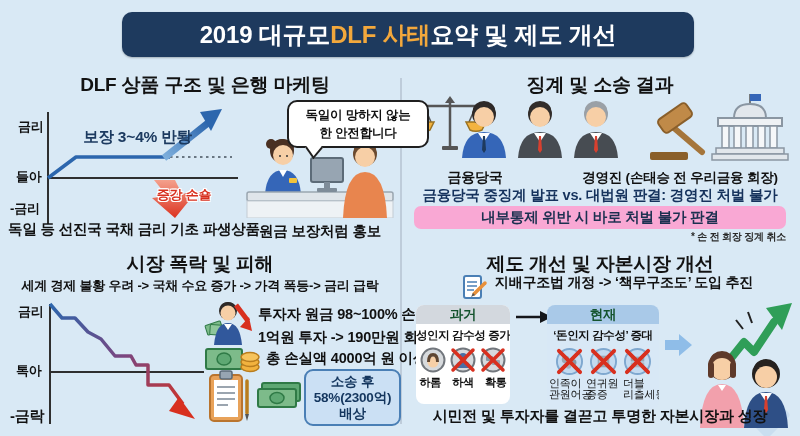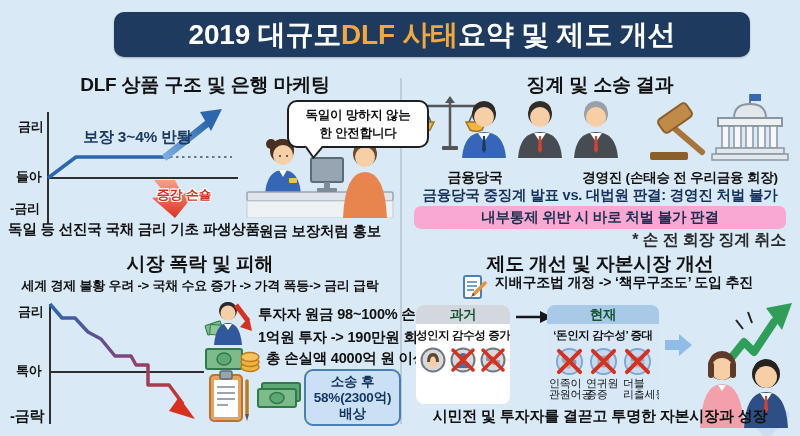--- a/index.html
+++ b/index.html
@@ -3,23 +3,23 @@
 <meta charset="utf-8">
 <style>
   html,body{margin:0;padding:0;}
   #app{position:relative;width:800px;height:436px;background:#d9e9f5;overflow:hidden;
        font-family:"Liberation Sans","DejaVu Sans",sans-serif;color:#111;letter-spacing:-0.2px;}
   .abs{position:absolute;}
   .c{text-align:center;white-space:nowrap;}
   .b{font-weight:800;}
   .sec-title{font-size:19px;font-weight:800;color:#121212;}
   .divider{position:absolute;left:400px;top:78px;width:2px;height:346px;background:#b9c7d5;opacity:.85;}
-  #header{position:absolute;left:114px;top:12px;width:636px;height:45px;background:#1e3a5e;
+  #header{position:absolute;left:122px;top:12px;width:572px;height:45px;background:#1e3a5e;
           border-radius:10px;display:flex;align-items:center;justify-content:center;
-          font-size:28px;font-weight:800;color:#fff;white-space:nowrap;box-shadow:0 1px 2px rgba(0,0,0,.25);}
+          font-size:24px;font-weight:800;color:#fff;white-space:nowrap;box-shadow:0 1px 2px rgba(0,0,0,.25);}
   #header .hl{color:#f3a83c;}
   .bubble{position:absolute;left:252px;top:100px;width:138px;height:44px;background:#fff;border:2px solid #1f1f1f;
           border-radius:10px;display:flex;flex-direction:column;align-items:center;justify-content:center;
           font-size:12.5px;font-weight:800;line-height:18px;z-index:3;white-space:nowrap;margin-left:35px;}
   .bubble:after{content:"";position:absolute;left:18px;bottom:-9px;width:12px;height:12px;background:#fff;
           border-right:2px solid #1f1f1f;border-bottom:2px solid #1f1f1f;transform:rotate(55deg) skew(15deg);}
   .banner{position:absolute;left:414px;top:206px;width:372px;height:23px;background:#f9a8d4;border-radius:7px;
           display:flex;align-items:center;justify-content:center;font-size:14.5px;font-weight:800;color:#1c3050;white-space:nowrap;}
   .bluebox{position:absolute;left:304px;top:369px;width:93px;height:53px;background:#cbe0f4;border:2.5px solid #4a7fb5;
           border-radius:9px;display:flex;flex-direction:column;align-items:center;justify-content:center;
@@ -163,21 +163,21 @@
       <rect x="346" y="34" width="7" height="22" fill="#f5f7f9" stroke="#8a96a2" stroke-width="1.5"></rect>
       <rect x="358" y="34" width="7" height="22" fill="#f5f7f9" stroke="#8a96a2" stroke-width="1.5"></rect>
       <rect x="304" y="56" width="68" height="6" fill="#e2e7ec" stroke="#8a96a2" stroke-width="1.5"></rect>
       <rect x="300" y="62" width="76" height="6" fill="#e2e7ec" stroke="#8a96a2" stroke-width="1.5"></rect>
     </g>
   </svg>
   <div class="abs c b" style="left:420px;top:169px;width:110px;font-size:14px;">금융당국</div>
   <div class="abs c b" style="left:563px;top:169px;width:234px;font-size:13.5px;">경영진 (손태승 전 우리금융 회장)</div>
   <div class="abs c b" style="left:402px;top:186px;width:396px;font-size:14.5px;color:#15325c;">금융당국 중징계 발표 vs. 대법원 판결: 경영진 처벌 불가</div>
   <div class="banner">내부통제 위반 시 바로 처벌 불가 판결</div>
-  <div class="abs b" style="left:590px;top:230px;width:196px;text-align:right;font-size:16px;font-weight:700;color:#2a2a2a;white-space:nowrap;">* 손 전 회장 징계 취소</div>
+  <div class="abs b" style="left:590px;top:230px;width:196px;text-align:right;font-size:10px;font-weight:700;color:#2a2a2a;white-space:nowrap;">* 손 전 회장 징계 취소</div>
 
   <div class="abs c sec-title" style="left:50px;top:251px;width:300px;">시장 폭락 및 피해</div>
   <div class="abs c b" style="left:4px;top:277px;width:392px;font-size:13px;">세계 경제 불황 우려 -&gt; 국채 수요 증가 -&gt; 가격 폭등-&gt; 금리 급락</div>
 
   <svg class="abs" style="left:12px;top:298px;" width="195" height="132" viewBox="0 0 195 132">
     <defs>
       <linearGradient id="gDecl" gradientUnits="userSpaceOnUse" x1="38" y1="6" x2="178" y2="118">
         <stop offset="0" stop-color="#2c66ad"></stop>
           <stop offset="0.5" stop-color="#7a4680"></stop>
           <stop offset="1" stop-color="#d8301f"></stop>
@@ -269,20 +269,25 @@
         <line x1="3" y1="3" x2="23" y2="23" stroke="#d8301f" stroke-width="3.5" stroke-linecap="round"></line>
         <line x1="23" y1="3" x2="3" y2="23" stroke="#d8301f" stroke-width="3.5" stroke-linecap="round"></line>
       </svg>
       <svg width="26" height="26" viewBox="0 0 26 26">
         <circle cx="13" cy="13" r="11.5" fill="#d7dadd" stroke="#72777d" stroke-width="2"></circle>
         <rect x="6" y="9" width="7" height="5" rx="1" fill="#8a97a5"></rect>
         <rect x="12" y="13" width="8" height="5" rx="1" fill="#99a5b1"></rect>
         <line x1="3" y1="3" x2="23" y2="23" stroke="#d8301f" stroke-width="3.5" stroke-linecap="round"></line>
         <line x1="23" y1="3" x2="3" y2="23" stroke="#d8301f" stroke-width="3.5" stroke-linecap="round"></line>
       </svg>
+    </div>
+    <div class="lblrow">
+      <span class="lb">하롬</span>
+      <span class="lb">하색</span>
+      <span class="lb">확통</span>
     </div>
   </div>
 
   <svg class="abs" style="left:514px;top:308px;" width="38" height="18" viewBox="0 0 38 18">
     <line x1="2" y1="9" x2="27" y2="9" stroke="#14161a" stroke-width="2.5"></line>
     <polygon points="26,3 38,9 26,15" fill="#14161a"></polygon>
   </svg>
 
   <div class="card" style="left:547px;top:305px;width:112px;height:104px;background:#d8e8f6;">
     <div class="hd" style="background:#a9c9e8;">현재</div>

